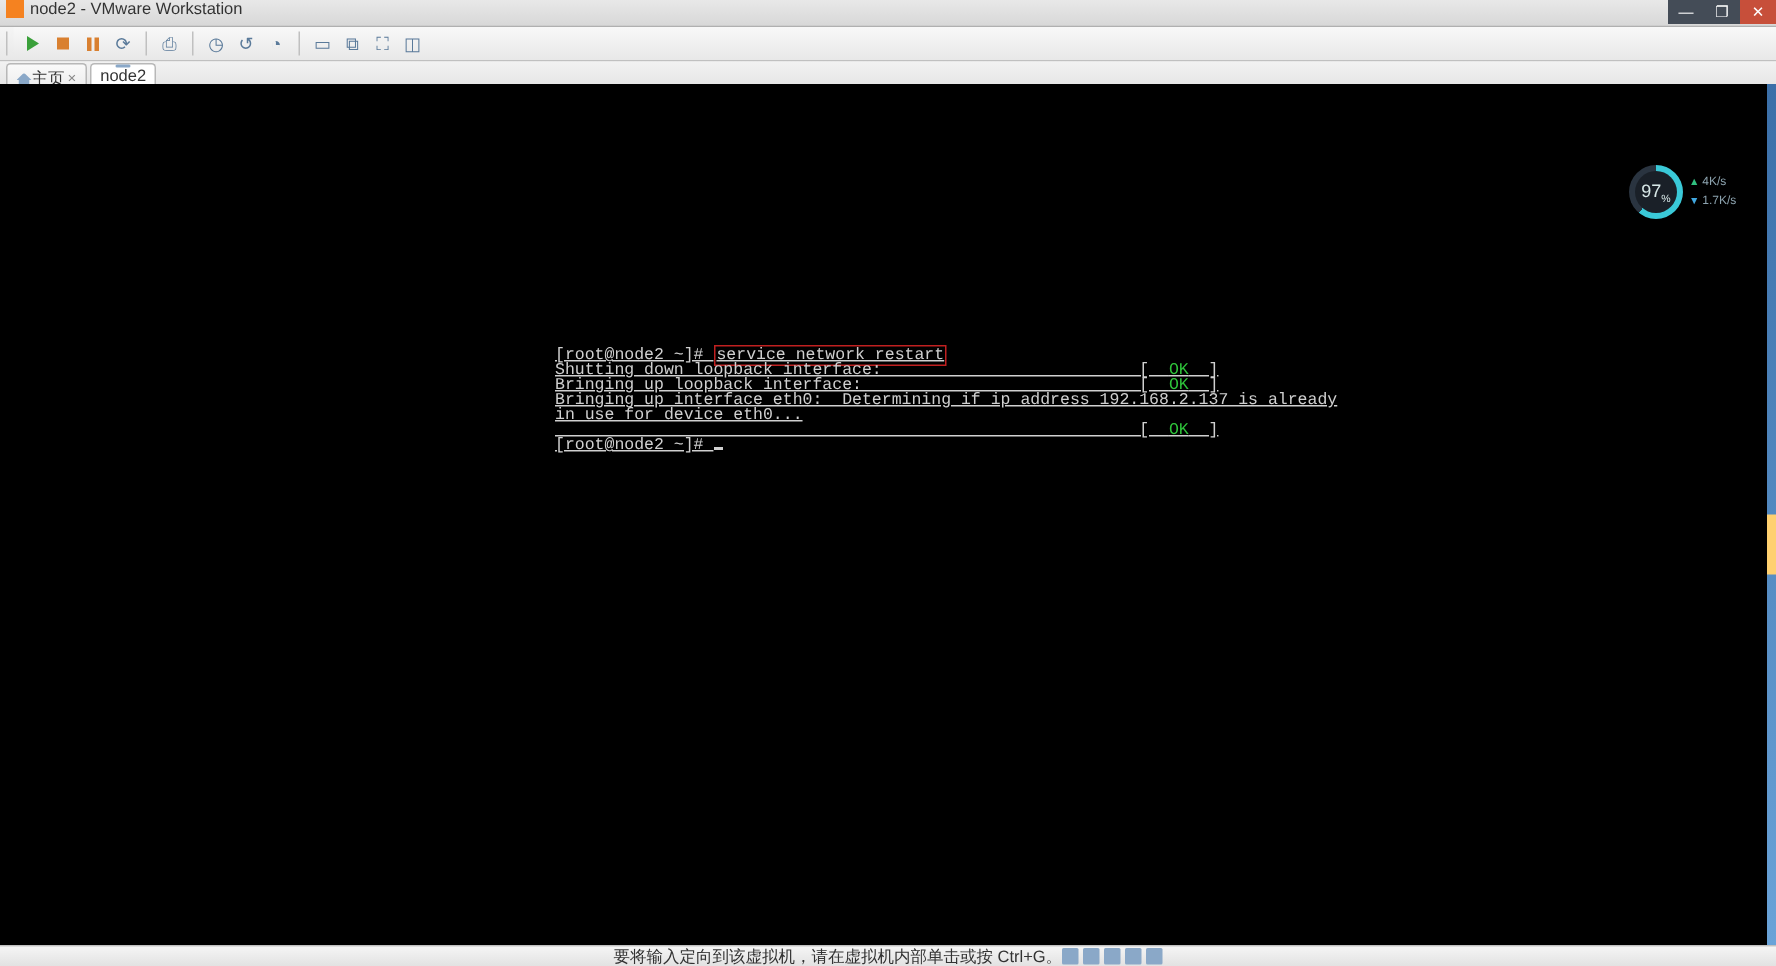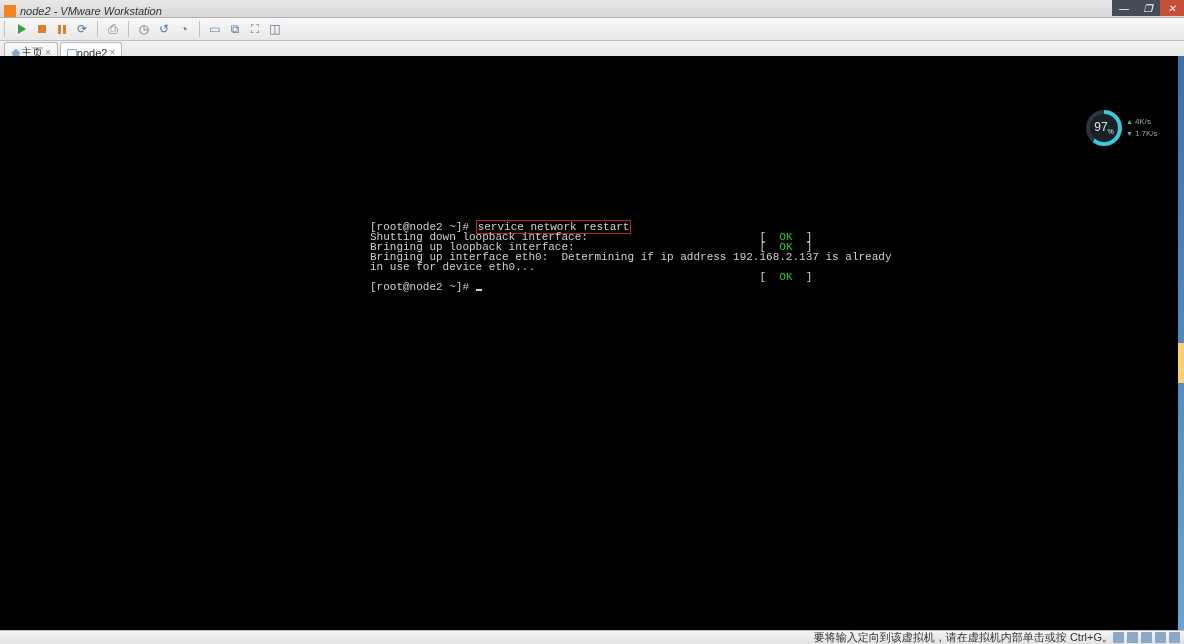--- a/index.html
+++ b/index.html
@@ -1,19 +1,19 @@
 <!DOCTYPE html>
 <html><head>
 <meta charset="utf-8">
 <style>
 * { margin: 0; padding: 0; box-sizing: border-box; }
 body { font-family: "Microsoft YaHei", Tahoma, sans-serif; font-size: 11px; background: #fff; width: 1184px; height: 644px; overflow: hidden; position: relative; }
 
 
-.titlebar { height: 18px; background: linear-gradient(#e8e8e8, #d8d8d8); display: flex; align-items: flex-end; padding: 0 4px; border-bottom: 1px solid #b0b0b0; position: relative; font-style: italic; }
+.titlebar { height: 18px; background: linear-gradient(#e8e8e8, #d8d8d8); display: flex; align-items: flex-start; padding: 0 4px; border-bottom: 1px solid #b0b0b0; position: relative; }
 .titlebar .app-icon { width: 12px; height: 12px; background: #f58220; margin-right: 4px; }
 .titlebar .title { color: #333; font-size: 11px; }
 .winbtns { position: absolute; right: 0; top: 0; display: flex; }
 .winbtn { width: 24px; height: 16px; display: flex; align-items: center; justify-content: center; font-size: 10px; color: #fff; }
 .winbtn.min { background: #444c57; }
 .winbtn.max { background: #444c57; }
 .winbtn.close { background: #c74f3a; }
 
 
 .menubar { height: 16px; background: linear-gradient(#f5f5f5, #e8e8e8); display: flex; align-items: center; padding: 0 2px; border-bottom: 1px solid #c0c0c0; gap: 0; }
@@ -25,48 +25,48 @@
 .tsep { width: 1px; height: 16px; background: #c0c0c0; margin: 0 4px; }
 .tri-play { width: 0; height: 0; border-left: 8px solid #3aa03a; border-top: 5px solid transparent; border-bottom: 5px solid transparent; }
 .sq-stop { width: 8px; height: 8px; background: #d98030; }
 .pausebar { display: flex; gap: 2px; }
 .pausebar span { width: 3px; height: 9px; background: #d98030; }
 .ticon { font-size: 12px; color: #5a7a9a; }
 
 
 .tabbar { height: 22px; background: linear-gradient(#f2f2f2, #e2e2e2); display: flex; align-items: flex-end; padding: 0 4px; border-bottom: 1px solid #b0b0b0; gap: 2px; }
 .tab { height: 20px; background: linear-gradient(#fafafa, #eaeaea); border: 1px solid #b8b8b8; border-bottom: none; border-radius: 3px 3px 0 0; padding: 0 6px; display: flex; align-items: center; gap: 0; font-size: 11px; color: #333; }
-.tab.active { background: #fff; }
+.tab.active { background: #fff; flex-direction: column; }
 .tab .icon-home { width: 10px; height: 8px; background: #8aa8c8; clip-path: polygon(50% 0, 100% 60%, 85% 60%, 85% 100%, 15% 100%, 15% 60%, 0 60%); }
 .tab .icon-vm { width: 10px; height: 8px; border: 1px solid #8aa8c8; border-radius: 1px; }
 .tab .close-x { color: #888; font-size: 10px; margin-left: 2px; cursor: pointer; }
 
 
 .vm-area { position: absolute; left: 0; right: 0; top: 56px; bottom: 14px; background: #000; overflow: hidden; }
 .vm-area .right-edge { position: absolute; right: 0; top: 0; width: 6px; height: 100%; background: linear-gradient(#3b6fa8, #6aa3d8); }
 .vm-area .right-edge .grip { position: absolute; right: 0; top: 50%; width: 6px; height: 40px; background: #ffd070; }
 
 
-.term { position: absolute; left: 370px; top: 166px; font-family: "Courier New", monospace; font-size: 11px; line-height: 10px; color: #d0d0d0; white-space: pre; }
+.term { position: absolute; left: 370px; top: 176px; font-family: "Courier New", monospace; font-size: 11px; line-height: 10px; color: #d0d0d0; white-space: pre; text-decoration: underline; }
 .term .hl { border: 1px solid #c02020; padding: 0 1px; }
 .term .ok { color: #2ec23a; }
 .term .cursor { display: inline-block; width: 6px; height: 2px; background: #d0d0d0; vertical-align: -1px; }
 
 
 .gauge { position: absolute; right: 18px; top: 50px; width: 80px; height: 44px; display: flex; align-items: center; gap: 4px; }
 .ring { width: 36px; height: 36px; border-radius: 50%; background: conic-gradient(#3ac9d8 0 61%, #2a3440 61% 100%); display: flex; align-items: center; justify-content: center; position: relative; }
 .ring::before { content: ""; position: absolute; width: 28px; height: 28px; border-radius: 50%; background: #1a2028; }
 .ring-label { position: relative; color: #d8e8e8; font-size: 12px; }
 .ring-label sub { font-size: 7px; }
 .net { font-size: 8px; color: #8da4b0; line-height: 12px; }
 .net .up::before { content: "▲ "; color: #30c080; font-size: 7px; }
 .net .dn::before { content: "▼ "; color: #40a8e0; font-size: 7px; }
 
 
-.statusbar { position: absolute; left: 0; right: 0; bottom: 0; height: 14px; background: linear-gradient(#f5f5f5, #e2e2e2); border-top: 1px solid #c0c0c0; display: flex; align-items: center; justify-content: flex-end; padding: 0 4px; font-size: 11px; color: #333; }
+.statusbar { position: absolute; left: 0; right: 0; bottom: 0; height: 14px; background: linear-gradient(#f5f5f5, #e2e2e2); border-top: 1px solid #c0c0c0; display: flex; align-items: center; justify-content: center; padding: 0 4px; font-size: 11px; color: #333; }
 .tray { display: flex; gap: 3px; align-items: center; }
 .tray-icon { width: 11px; height: 11px; background: #8aa8c8; border-radius: 1px; }
 </style>
 </head>
 <body>
 
 <div class="titlebar">
   <div class="app-icon"></div>
   <div class="title">node2 - VMware Workstation</div>
   <div class="winbtns">

